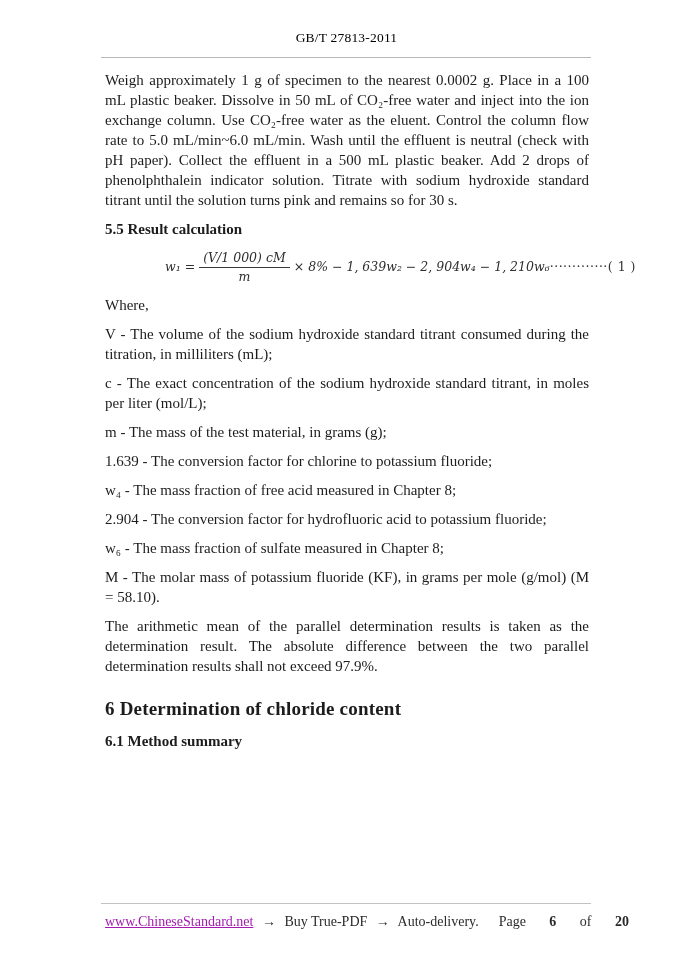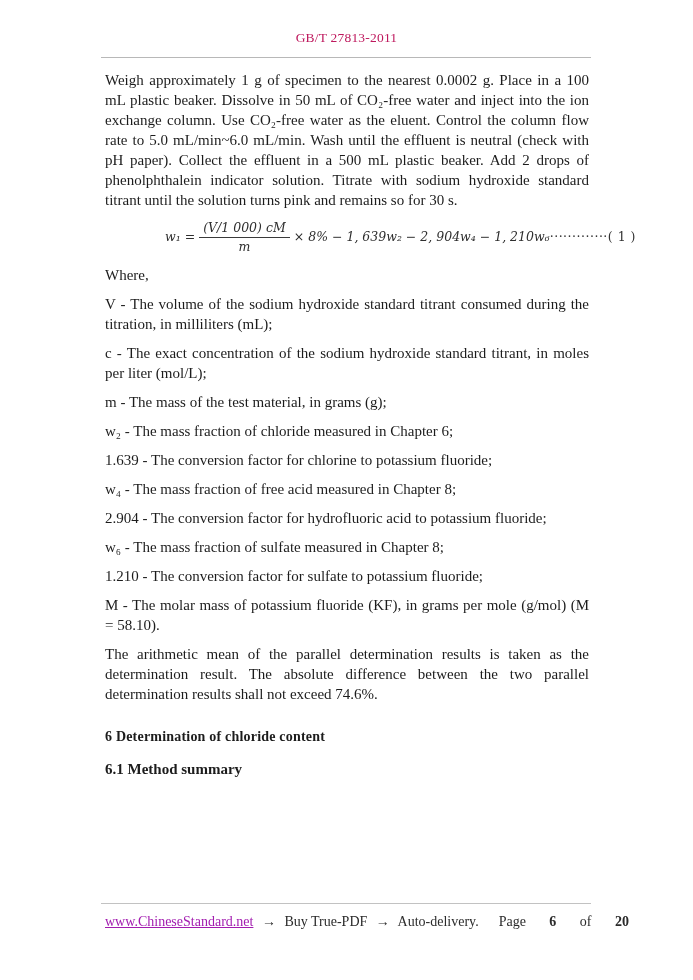--- a/index.html
+++ b/index.html
@@ -13,21 +13,21 @@
     color: #1c1c1c;
     overflow: hidden;
   }
   .doc-header {
     position: absolute;
     top: 30px;
     left: 0;
     width: 100%;
     text-align: center;
     font-size: 13.5px;
-    color: #be185d;
+    color: #000000;
     letter-spacing: 0.2px;
   }
   .rule {
     position: absolute;
     left: 101px;
     right: 102px;
     height: 0;
     border: 0;
     border-top: 1px solid #b8b8b8;
     margin: 0;
@@ -45,21 +45,21 @@
   .content p {
     margin: 0 0 9px 0;
     text-align: justify;
   }
   .content .subhead {
     font-size: 15px;
     font-weight: bold;
     margin: 5px 0 10px 0;
   }
   .content .chapterhead {
-    font-size: 14px;
+    font-size: 19px;
     font-weight: bold;
     margin: 23px 0 12px 0;
     letter-spacing: 0.2px;
   }
   .formula-row {
     display: flex;
     align-items: center;
     margin: 8px 0 10px 0;
     padding-left: 60px;
     font-family: "DejaVu Serif", serif;
@@ -116,46 +116,45 @@
   <div class="doc-header">
     <span>GB/T 27813-2011</span>
   </div>
 
   <hr class="rule rule-top">
 
   <div class="content">
 
     <p>Weigh approximately 1 g of specimen to the nearest 0.0002 g. Place in a 100 mL plastic beaker. Dissolve in 50 mL of CO₂-free water and inject into the ion exchange column. Use CO₂-free water as the eluent. Control the column flow rate to 5.0 mL/min~6.0 mL/min. Wash until the effluent is neutral (check with pH paper). Collect the effluent in a 500 mL plastic beaker. Add 2 drops of phenolphthalein indicator solution. Titrate with sodium hydroxide standard titrant until the solution turns pink and remains so for 30 s.</p>
 
+    <div class="subhead">5.5 Result calculation</div>
 
 
     <div class="formula-row">
       <span class="f-lhs">w₁ =</span>
       <span class="frac">
         <span class="num">(V/1 000) cM</span>
         <span class="den">m</span>
       </span>
       <span class="f-rhs">× 8% − 1, 639w₂ − 2, 904w₄ − 1, 210w₆</span>
       <span class="f-label">·············( 1 )</span>
     </div>
 
     <p>Where,</p>
 
     <p>V - The volume of the sodium hydroxide standard titrant consumed during the titration, in milliliters (mL);</p>
     <p>c - The exact concentration of the sodium hydroxide standard titrant, in moles per liter (mol/L);</p>
     <p>m - The mass of the test material, in grams (g);</p>
-    <p>w₂ - The mass fraction of chloride measured in Chapter 6;</p>
     <p>1.639 - The conversion factor for chlorine to potassium fluoride;</p>
     <p>w₄ - The mass fraction of free acid measured in Chapter 8;</p>
     <p>2.904 - The conversion factor for hydrofluoric acid to potassium fluoride;</p>
     <p>w₆ - The mass fraction of sulfate measured in Chapter 8;</p>
-    <p>1.210 - The conversion factor for sulfate to potassium fluoride;</p>
     <p>M - The molar mass of potassium fluoride (KF), in grams per mole (g/mol) (M = 58.10).</p>
 
-    <p>The arithmetic mean of the parallel determination results is taken as the determination result. The absolute difference between the two parallel determination results shall not exceed 74.6%.</p>
+    <p>The arithmetic mean of the parallel determination results is taken as the determination result. The absolute difference between the two parallel determination results shall not exceed 97.9%.</p>
 
     <div class="chapterhead">6 Determination of chloride content</div>
 
     <div class="subhead">6.1 Method summary</div>
 
   </div>
 
   <hr class="rule rule-footer">
 
   <div class="doc-footer">

